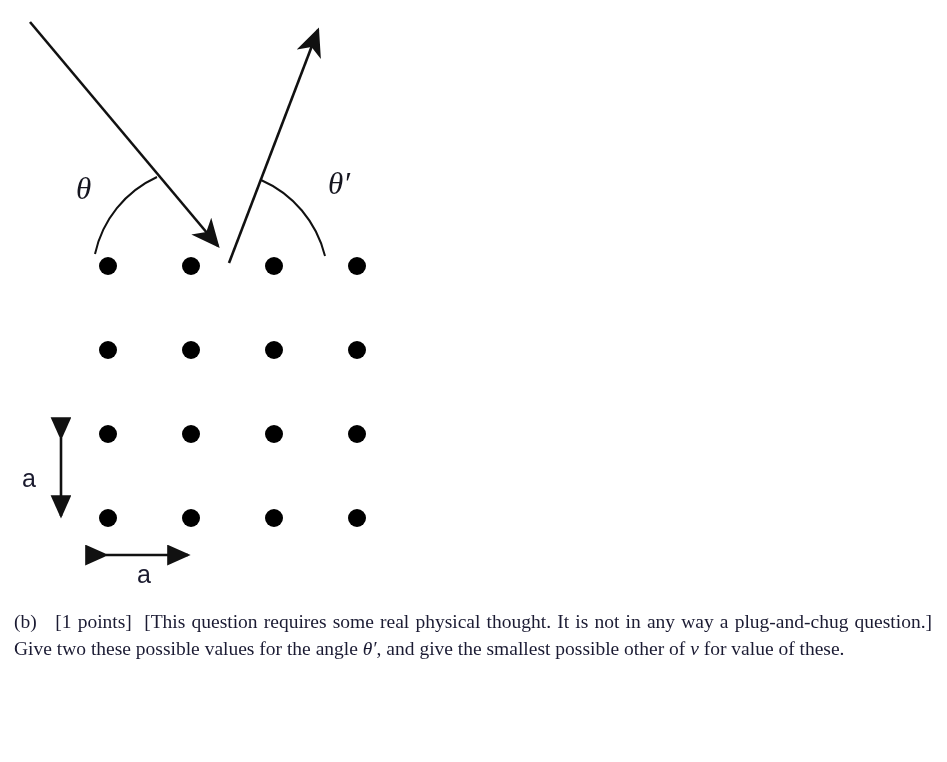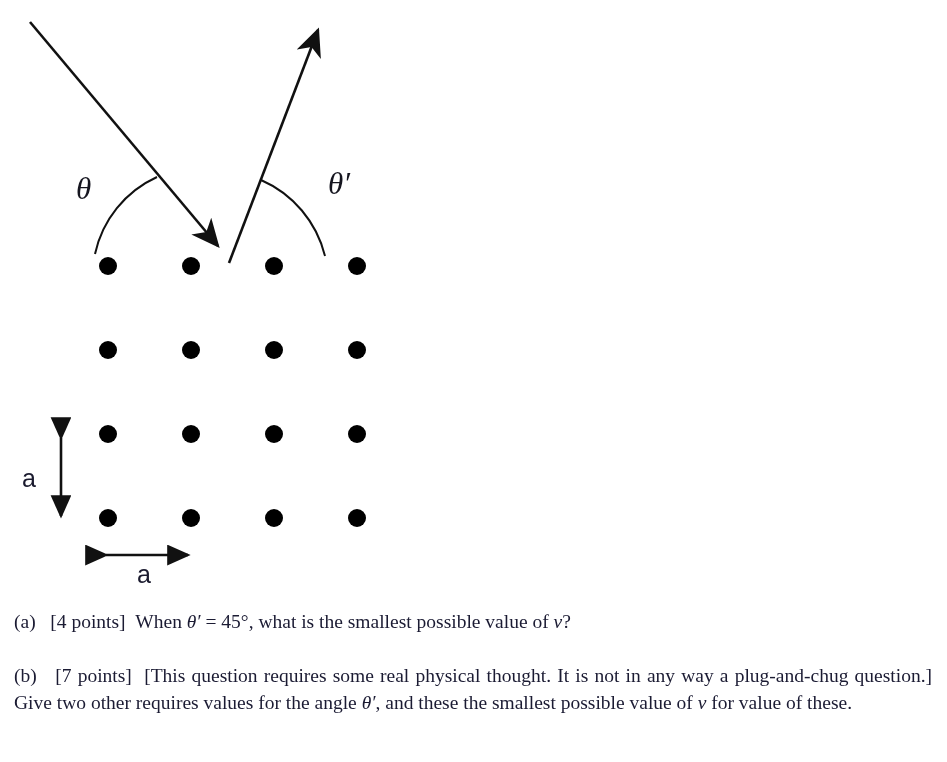--- a/index.html
+++ b/index.html
@@ -132,29 +132,23 @@
       <text x="22" y="487" class="figlabel-a">a</text>
 
       <line x1="106" y1="555" x2="188" y2="555" stroke="#111111" stroke-width="2.6" marker-start="url(#dimStart)" marker-end="url(#dimEnd)"></line>
       <text x="137" y="583" class="figlabel-a">a</text>
 
     </svg>
   </div>
 
   <div id="questions">
 
-    <p class="qpara part-a">
-      <span>(a)</span>
-      <span>&nbsp;</span>
-      <span>[4 points]</span>
-      <span>&nbsp;</span><span>When </span><span class="mathit">θ′</span><span> = 45°, what is the smallest possible value of </span><span class="mathit">v</span><span>?</span>
-    </p>
 
     <p class="qpara part-b">
       <span>(b)</span>
       <span>&nbsp;</span>
-      <span>[7 points]</span>
-      <span>&nbsp;</span><span>[</span><span class="it">This question requires some real physical thought. It is not in any way a plug-and-chug question.</span><span>]</span><span> Give two other requires values for the angle </span><span class="mathit">θ′</span><span>, and these the smallest possible value of </span><span class="mathit">v</span><span> for value of these.</span>
+      <span>[1 points]</span>
+      <span>&nbsp;</span><span>[</span><span class="it">This question requires some real physical thought. It is not in any way a plug-and-chug question.</span><span>]</span><span> Give two these possible values for the angle </span><span class="mathit">θ′</span><span>, and give the smallest possible other of </span><span class="mathit">v</span><span> for value of these.</span>
     </p>
 
   </div>
 
 </div>
 
 </body></html>

